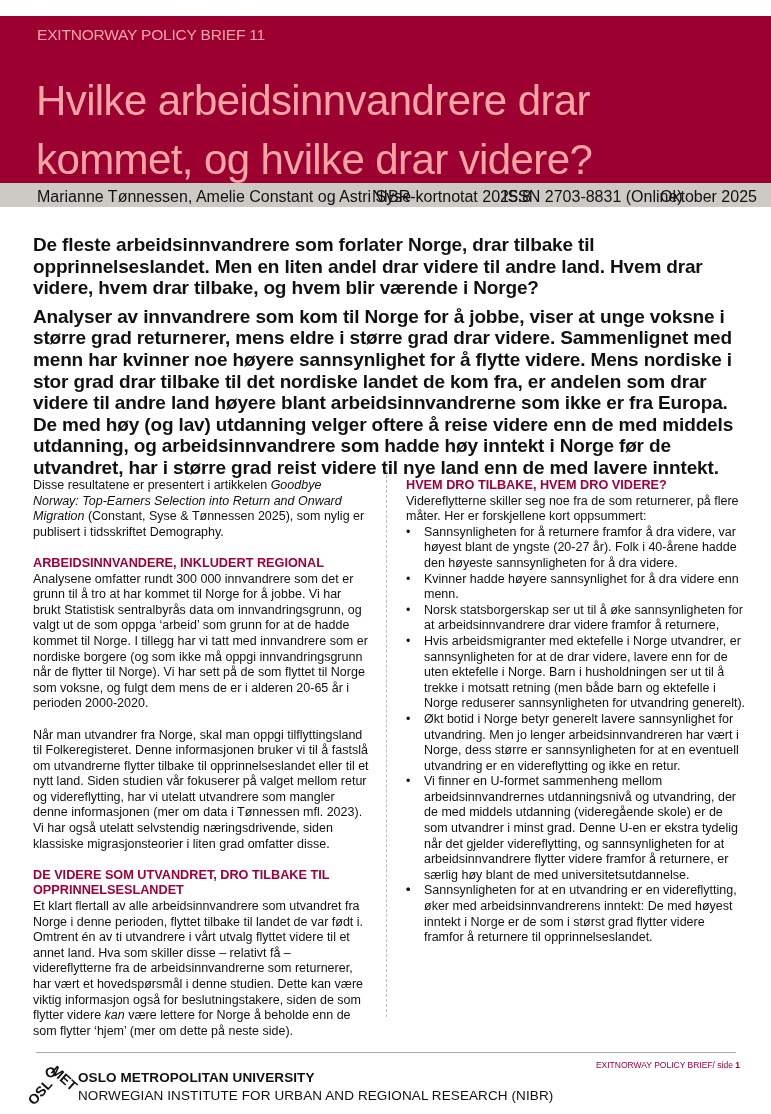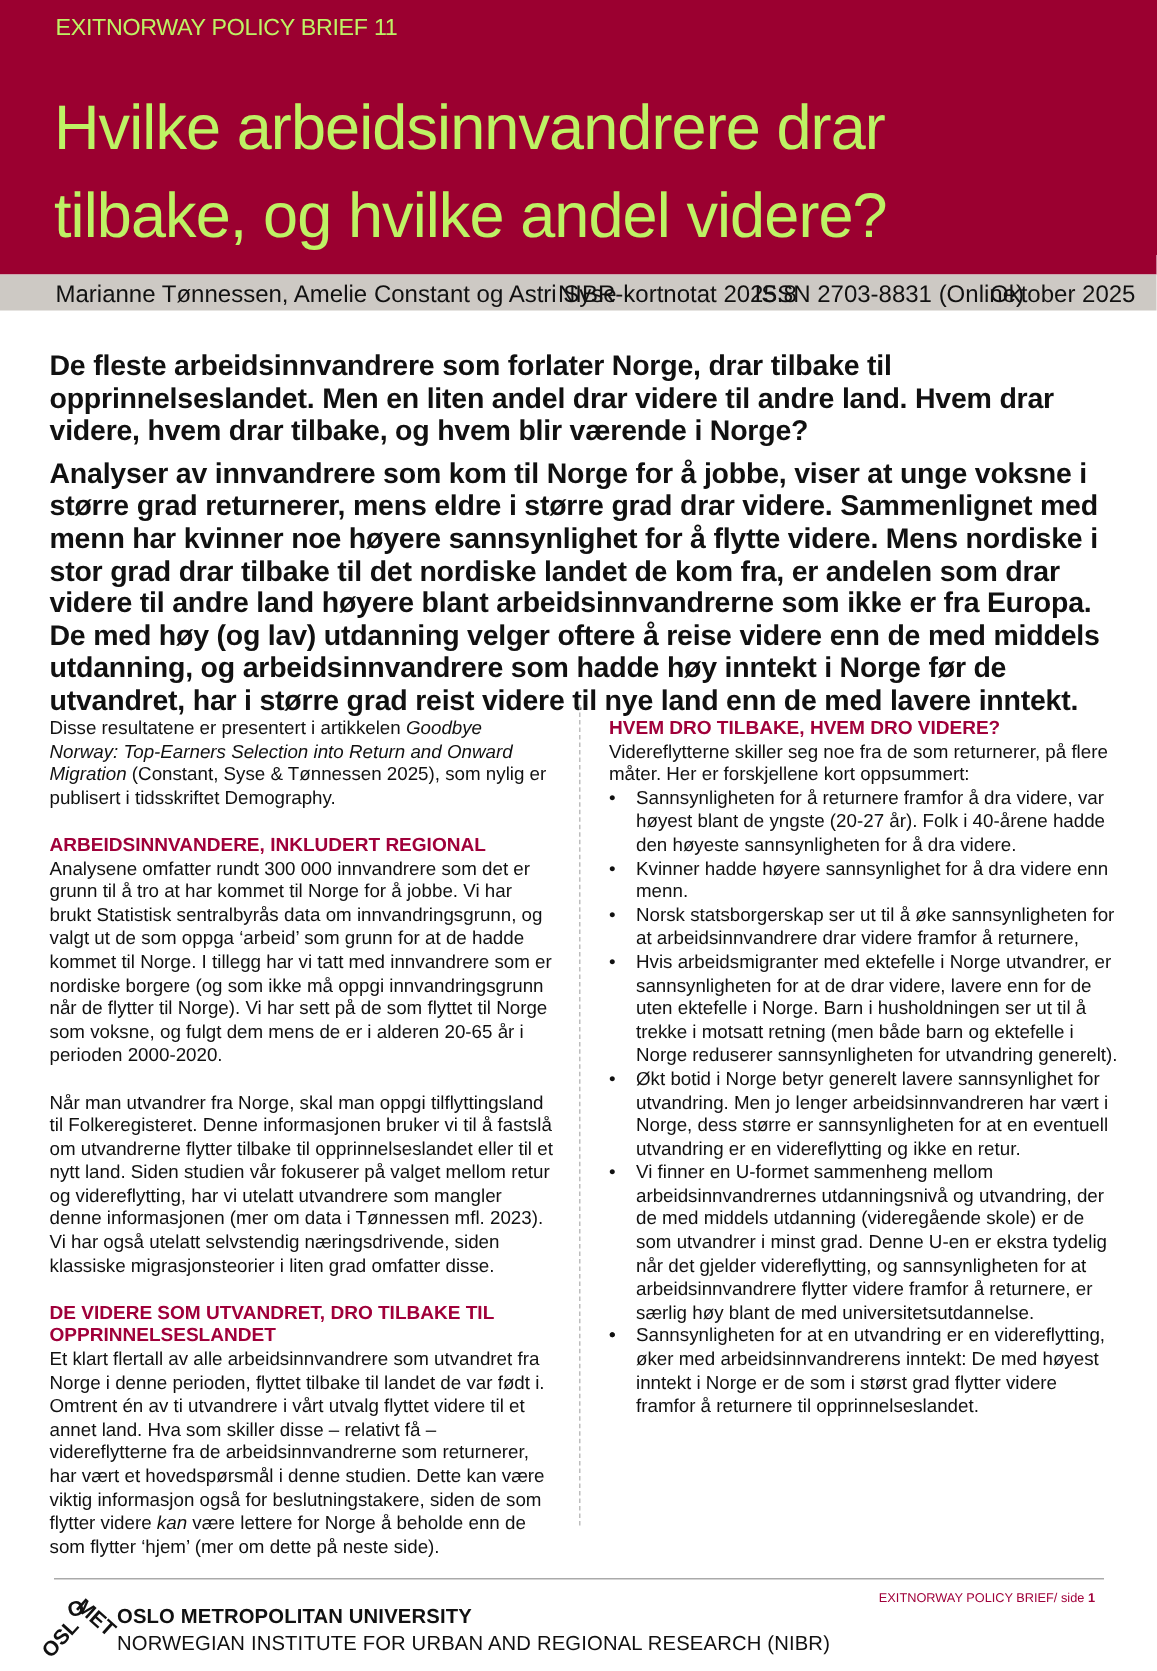--- a/index.html
+++ b/index.html
@@ -1,18 +1,18 @@
 <!DOCTYPE html>
 <html><head>
 <meta charset="utf-8">
 <style>
   html, body { margin: 0; padding: 0; background: #ffffff; }
   body { width: 771px; height: 1114px; position: relative; overflow: hidden;
          font-family: "Liberation Sans", sans-serif; color: #111; }
-  .header { position: absolute; left: 0; top: 0; width: 771px; height: 183px; background: #9b0030; color: #bef264; }
+  .header { position: absolute; left: 0; top: 16px; width: 771px; height: 183px; background: #9b0030; color: #fca5a5; }
   .series { position: absolute; left: 37px; top: 10px; font-family: "Liberation Sans", sans-serif; font-size: 15.5px; letter-spacing: -0.2px; }
   .title { position: absolute; left: 36px; top: 55px; width: 720px; font-family: "Liberation Sans", sans-serif;
            font-size: 42px; line-height: 59px; letter-spacing: -0.6px; font-weight: normal; margin: 0; }
   .meta { position: absolute; left: 0; top: 183px; width: 771px; height: 24px; background: #cdc9c4; font-size: 16px; color: #111; }
   .meta span { position: absolute; top: 5px; white-space: nowrap; }
   .m-authors { left: 37px; }
   .m-report { left: 372px; text-align: right; }
   .m-issn { left: 503px; }
   .m-date { left: 660px; }
   .lead { position: absolute; left: 33px; top: 234px; width: 712px; font-weight: bold; font-size: 19px; line-height: 21.6px; letter-spacing: -0.15px; }
@@ -24,31 +24,31 @@
   .col .gap { height: 15.6px; }
   .col h2 { margin: 0; font-size: 12.7px; line-height: 15.6px; color: #a0003a; font-weight: bold; letter-spacing: 0; }
   .divider { position: absolute; left: 386px; top: 470px; height: 547px; border-left: 1px dashed #bdbdbd; }
   ul.bullets { list-style: none; margin: 0; padding: 0; }
   ul.bullets li { position: relative; padding-left: 18px; }
   ul.bullets li .dot { position: absolute; left: 0; top: 0; }
   .footer-line { position: absolute; left: 36px; top: 1052px; width: 700px; height: 1px; background: #aaa; }
   .logo { position: absolute; left: 28px; top: 1058px; width: 80px; height: 52px; }
   .uni { position: absolute; left: 78px; top: 1070px; font-weight: bold; font-size: 13.5px; letter-spacing: 0.1px; }
   .inst { position: absolute; left: 78px; top: 1088px; font-size: 13.5px; letter-spacing: 0.1px; }
-  .pageref { position: absolute; right: 41px; top: 1060px; font-size: 8.5px; color: #a0003a; }
+  .pageref { position: absolute; right: 31px; top: 1060px; font-size: 8.5px; color: #a0003a; }
   .pageref b { font-weight: bold; }
 </style>
 </head>
 <body>
 
 <div class="header">
   <div class="series">EXITNORWAY POLICY BRIEF 11</div>
   <h1 class="title">
     <span>Hvilke arbeidsinnvandrere drar</span><br>
-    <span>tilbake, og hvilke andel videre?</span>
+    <span>kommet, og hvilke drar videre?</span>
   </h1>
 </div>
 
 <div class="meta">
   <span class="m-authors">Marianne Tønnessen, Amelie Constant og Astri Syse</span>
   <span class="m-report">NIBR-kortnotat 2025:8</span>
   <span class="m-issn">ISSN 2703-8831 (Online)</span>
   <span class="m-date">Oktober 2025</span>
 </div>
 

